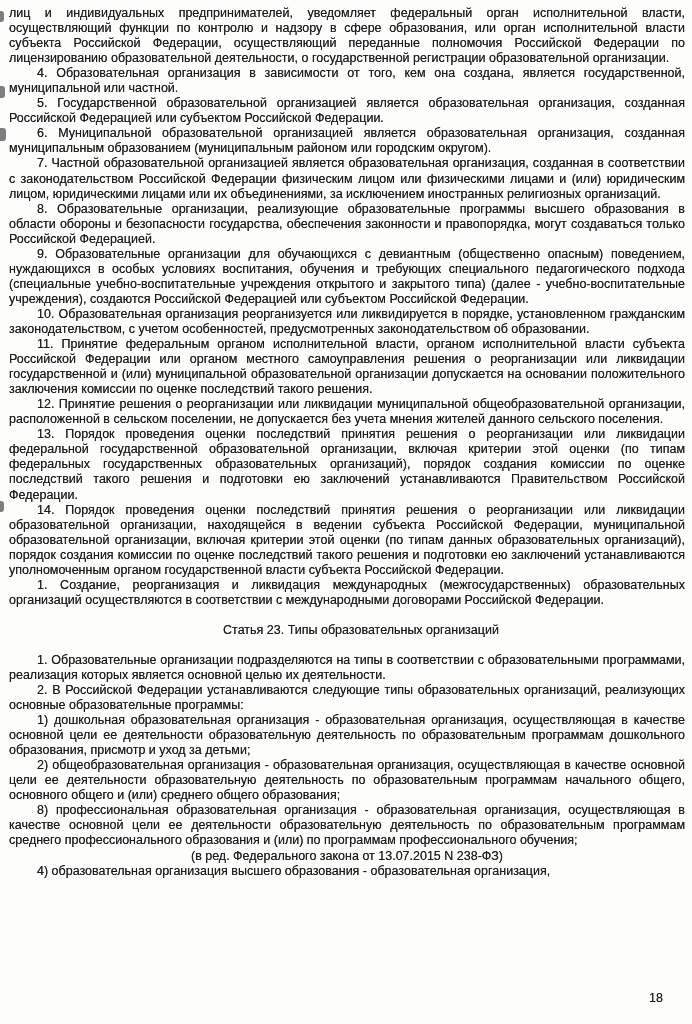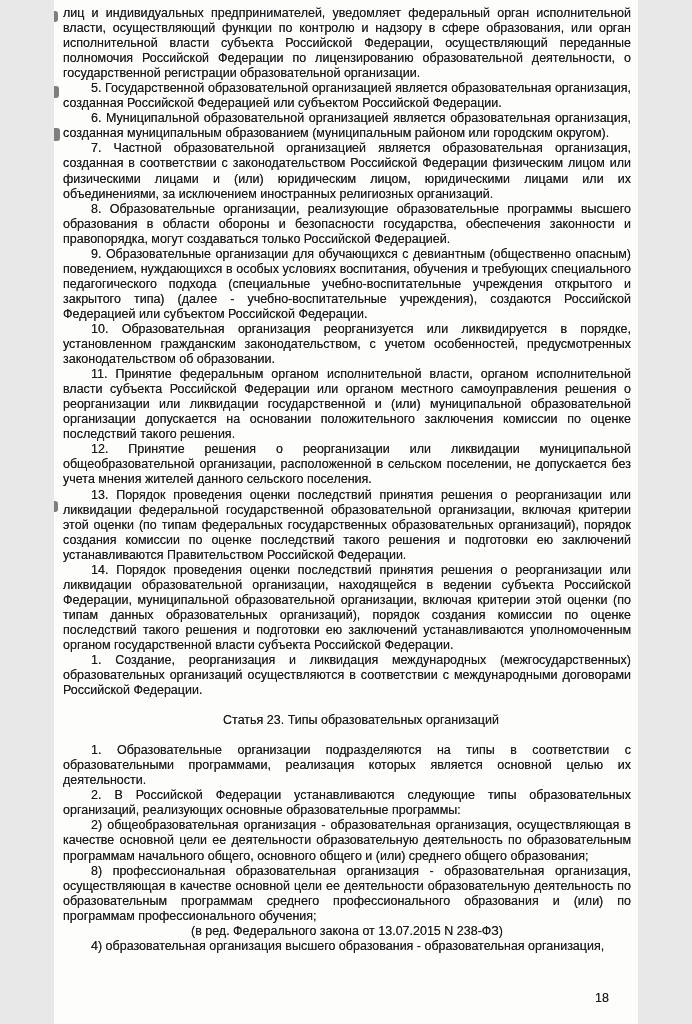--- a/index.html
+++ b/index.html
@@ -1,18 +1,18 @@
 <!DOCTYPE html>
 <html lang="ru"><head>
 <meta charset="utf-8">
 <style>
   html, body { margin: 0; padding: 0; background: #e8e8e8; }
   .page {
     position: relative;
-    width: 584px;
+    width: 692px;
     height: 1024px;
     margin: 0 auto;
     background: #fdfdfc;
     overflow: hidden;
     font-family: "Liberation Sans", "DejaVu Sans", sans-serif;
   }
   .content {
     position: absolute;
     top: 6px;
     left: 9px;
@@ -53,34 +53,36 @@
 <body>
 
 <div class="page">
   <div class="artifact a1"></div>
   <div class="artifact a2"></div>
   <div class="artifact a3"></div>
   <div class="artifact a4"></div>
 
   <div class="content" id="doc-content">
       <p class="continuation">лиц и индивидуальных предпринимателей, уведомляет федеральный орган исполнительной власти, осуществляющий функции по контролю и надзору в сфере образования, или орган исполнительной власти субъекта Российской Федерации, осуществляющий переданные полномочия Российской Федерации по лицензированию образовательной деятельности, о государственной регистрации образовательной организации.</p>
+      <p class="indent">4. Образовательная организация в зависимости от того, кем она создана, является государственной, муниципальной или частной.</p>
       <p class="indent">5. Государственной образовательной организацией является образовательная организация, созданная Российской Федерацией или субъектом Российской Федерации.</p>
       <p class="indent">6. Муниципальной образовательной организацией является образовательная организация, созданная муниципальным образованием (муниципальным районом или городским округом).</p>
       <p class="indent">7. Частной образовательной организацией является образовательная организация, созданная в соответствии с законодательством Российской Федерации физическим лицом или физическими лицами и (или) юридическим лицом, юридическими лицами или их объединениями, за исключением иностранных религиозных организаций.</p>
       <p class="indent">8. Образовательные организации, реализующие образовательные программы высшего образования в области обороны и безопасности государства, обеспечения законности и правопорядка, могут создаваться только Российской Федерацией.</p>
       <p class="indent">9. Образовательные организации для обучающихся с девиантным (общественно опасным) поведением, нуждающихся в особых условиях воспитания, обучения и требующих специального педагогического подхода (специальные учебно-воспитательные учреждения открытого и закрытого типа) (далее - учебно-воспитательные учреждения), создаются Российской Федерацией или субъектом Российской Федерации.</p>
       <p class="indent">10. Образовательная организация реорганизуется или ликвидируется в порядке, установленном гражданским законодательством, с учетом особенностей, предусмотренных законодательством об образовании.</p>
       <p class="indent">11. Принятие федеральным органом исполнительной власти, органом исполнительной власти субъекта Российской Федерации или органом местного самоуправления решения о реорганизации или ликвидации государственной и (или) муниципальной образовательной организации допускается на основании положительного заключения комиссии по оценке последствий такого решения.</p>
       <p class="indent">12. Принятие решения о реорганизации или ликвидации муниципальной общеобразовательной организации, расположенной в сельском поселении, не допускается без учета мнения жителей данного сельского поселения.</p>
       <p class="indent">13. Порядок проведения оценки последствий принятия решения о реорганизации или ликвидации федеральной государственной образовательной организации, включая критерии этой оценки (по типам федеральных государственных образовательных организаций), порядок создания комиссии по оценке последствий такого решения и подготовки ею заключений устанавливаются Правительством Российской Федерации.</p>
       <p class="indent">14. Порядок проведения оценки последствий принятия решения о реорганизации или ликвидации образовательной организации, находящейся в ведении субъекта Российской Федерации, муниципальной образовательной организации, включая критерии этой оценки (по типам данных образовательных организаций), порядок создания комиссии по оценке последствий такого решения и подготовки ею заключений устанавливаются уполномоченным органом государственной власти субъекта Российской Федерации.</p>
       <p class="indent">1. Создание, реорганизация и ликвидация международных (межгосударственных) образовательных организаций осуществляются в соответствии с международными договорами Российской Федерации.</p>
       <p class="heading">Статья 23. Типы образовательных организаций</p>
       <p class="indent">1. Образовательные организации подразделяются на типы в соответствии с образовательными программами, реализация которых является основной целью их деятельности.</p>
       <p class="indent">2. В Российской Федерации устанавливаются следующие типы образовательных организаций, реализующих основные образовательные программы:</p>
+      <p class="indent">1) дошкольная образовательная организация - образовательная организация, осуществляющая в качестве основной цели ее деятельности образовательную деятельность по образовательным программам дошкольного образования, присмотр и уход за детьми;</p>
       <p class="indent">2) общеобразовательная организация - образовательная организация, осуществляющая в качестве основной цели ее деятельности образовательную деятельность по образовательным программам начального общего, основного общего и (или) среднего общего образования;</p>
       <p class="indent">8) профессиональная образовательная организация - образовательная организация, осуществляющая в качестве основной цели ее деятельности образовательную деятельность по образовательным программам среднего профессионального образования и (или) по программам профессионального обучения;</p>
       <p class="amendment">(в ред. Федерального закона от 13.07.2015 N 238-ФЗ)</p>
       <p class="indent">4) образовательная организация высшего образования - образовательная организация,</p>
     </div>
 
   <div class="page-number">18</div>
 </div>
 
 </body></html>

